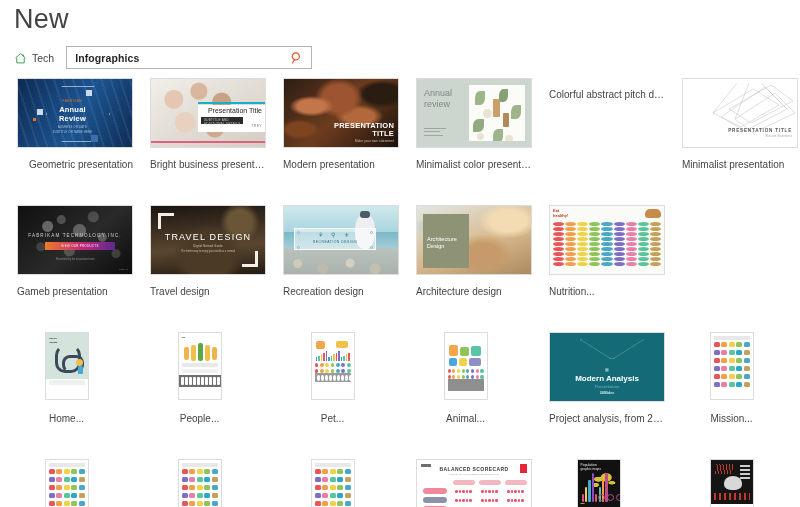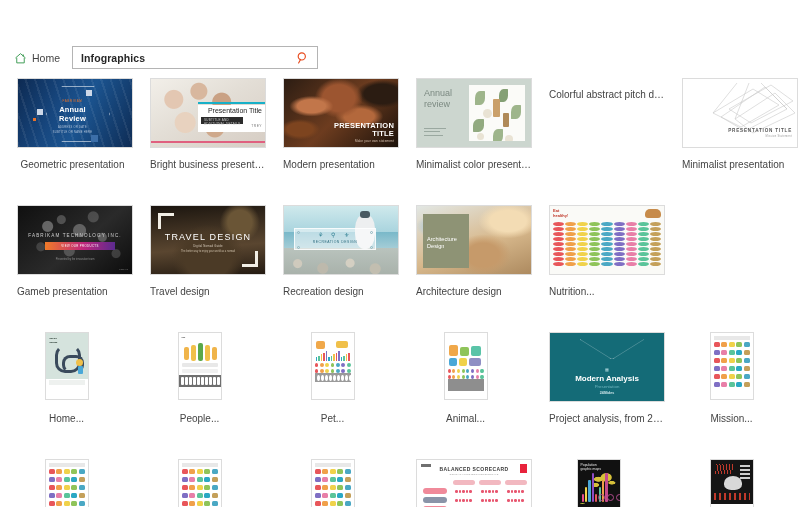--- a/index.html
+++ b/index.html
@@ -294,32 +294,33 @@
   .t-fash .shell{ position:absolute; left:13px; top:16px; width:18px; height:14px; border-radius:50% 50% 40% 40%; background:#d8d8d8;}
   .t-fash .sd { position:absolute; right:3px; top:5px; width:10px; height:1.6px; background:#cfcfcf;}
   .t-fash .bot { position:absolute; left:3px; right:3px; top:33px; height:7px;
     background: repeating-linear-gradient(90deg,#c0392b 0 2px, transparent 2px 5px);}
 </style>
 </head>
 <body>
 
 <div id="root">
 
+  <div class="page-title">New</div>
 
   <div class="searchbar">
     <div class="home-btn">
       <span class="home-icon">
         <svg viewBox="0 0 16 16" width="13" height="13">
           <path d="M8 2 L14.2 7.4" stroke="#3f9c55" stroke-width="1.2" fill="none"></path>
           <path d="M8 2 L1.8 7.4" stroke="#3f9c55" stroke-width="1.2" fill="none"></path>
           <path d="M3.4 7.1 V13.4 H12.6 V7.1" stroke="#3f9c55" stroke-width="1.2" fill="none"></path>
           <rect x="10.6" y="3.1" width="1.5" height="2.4" fill="#3f9c55"></rect>
         </svg>
       </span>
-      <span class="home-label">Home</span>
+      <span class="home-label">Tech</span>
     </div>
     <div class="search-wrap">
       <span class="search-input-txt" title="Search for online templates">Infographics</span>
       <span class="search-icon">
         <svg viewBox="0 0 16 16" width="14" height="14">
           <circle cx="6.6" cy="6.2" r="4.1" fill="none" stroke="#e8491b" stroke-width="1.3"></circle>
           <path d="M5.2 9.6 L3.0 13.6" stroke="#e8491b" stroke-width="1.3" fill="none" stroke-linecap="round"></path>
         </svg>
       </span>
     </div>
@@ -337,21 +338,21 @@
                 <div class="sq s2"></div>
                 <div class="sq s3"></div>
                 <div class="dot"></div>
    <div class="ctr k" style="top:20px;left:28px;right:33px">FABRIKAM</div>
    <div class="ctr tt" style="top:26px;left:28px;right:33px;line-height:9px">Annual<br>Review</div>
    <div class="ctr sb" style="top:47px;left:28px;right:33px">ADDRESS OR DATE</div>
    <div class="ctr sb" style="top:52px;left:28px;right:33px">SUBTITLE OR NAME HERE</div>
               </div>
             </div>
           </div>
-          <div class="cell-label" style="margin-top: 11px; padding-left: 12px; text-align: center;">Geometric presentation</div>
+          <div class="cell-label" style="margin-top: 11px; padding-left: 12px; text-align: right;">Geometric presentation</div>
         </div>
         <div class="cell" style="width: 133px;">
           <div class="thumb-shell" style="justify-content: flex-start; padding-left: 17px; height: 70px; align-items: flex-start;">
             <div class="thumb" style="width: 125px; height: 70px;">
               <div class="ta t-biz">
                 <div class="photo"></div>
                 <div class="topline"></div>
    <div class="wband"></div>
                 <div class="tt">Presentation Title</div>
    <div class="dband">

